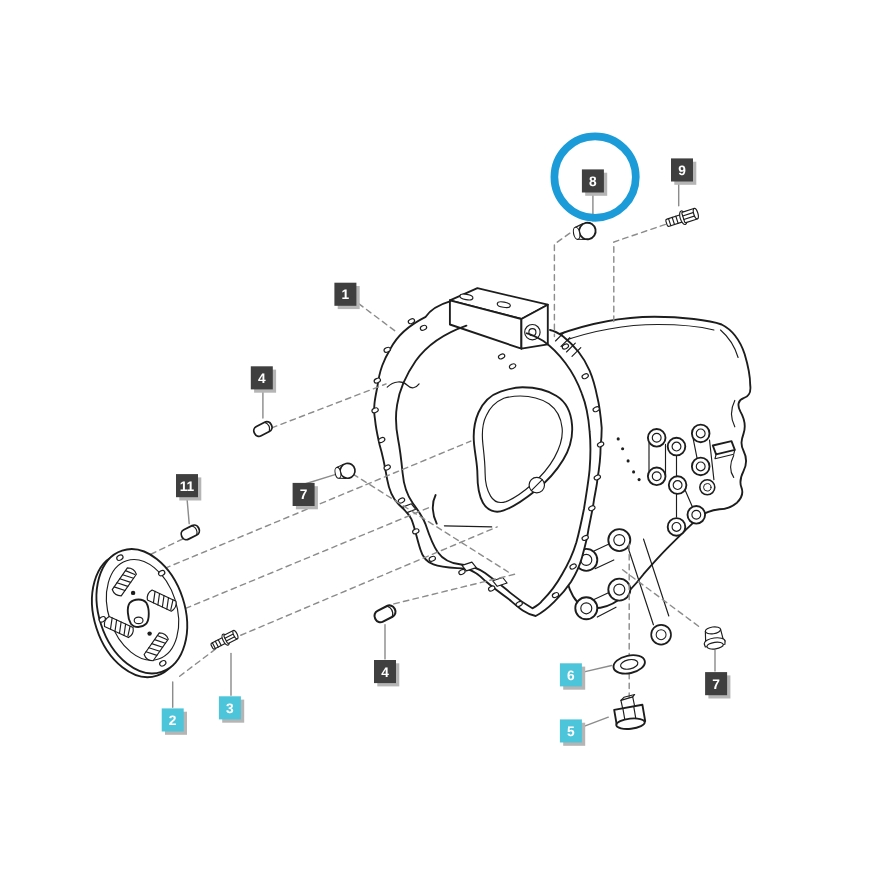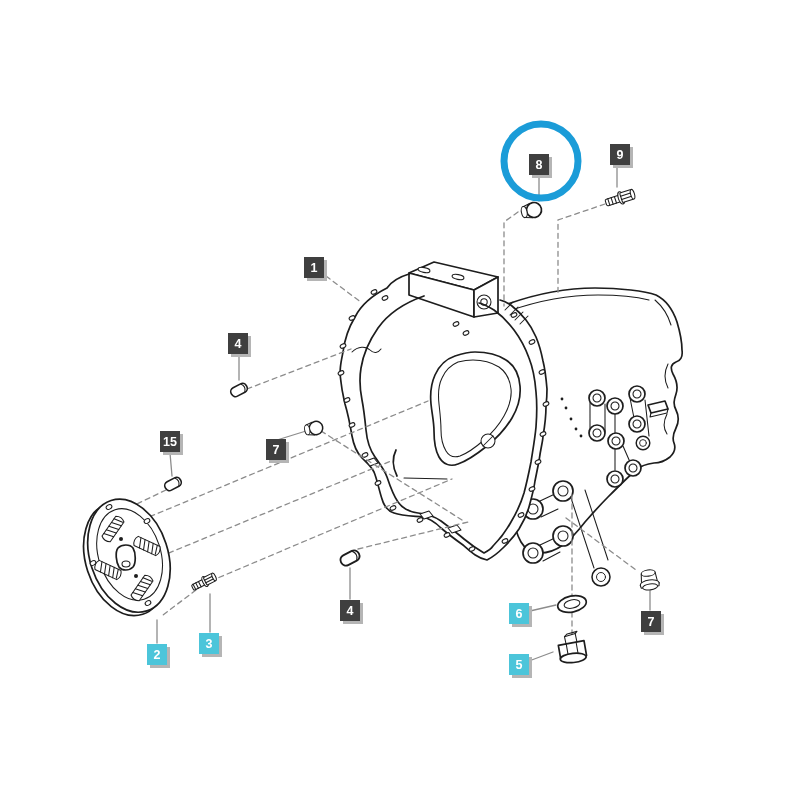--- a/index.html
+++ b/index.html
@@ -310,16 +310,16 @@
       <div class="callout default" style="left: 641px; top: 611px;">
         <span>7</span>
       </div>
       <div class="callout default" style="left: 529px; top: 154px;">
         <span>8</span>
       </div>
       <div class="callout default" style="left: 610px; top: 144px;">
         <span>9</span>
       </div>
       <div class="callout default" style="left: 160px; top: 431px;">
-        <span>15</span>
+        <span>11</span>
       </div>
     </div>
 </div>
 
 </body></html>

